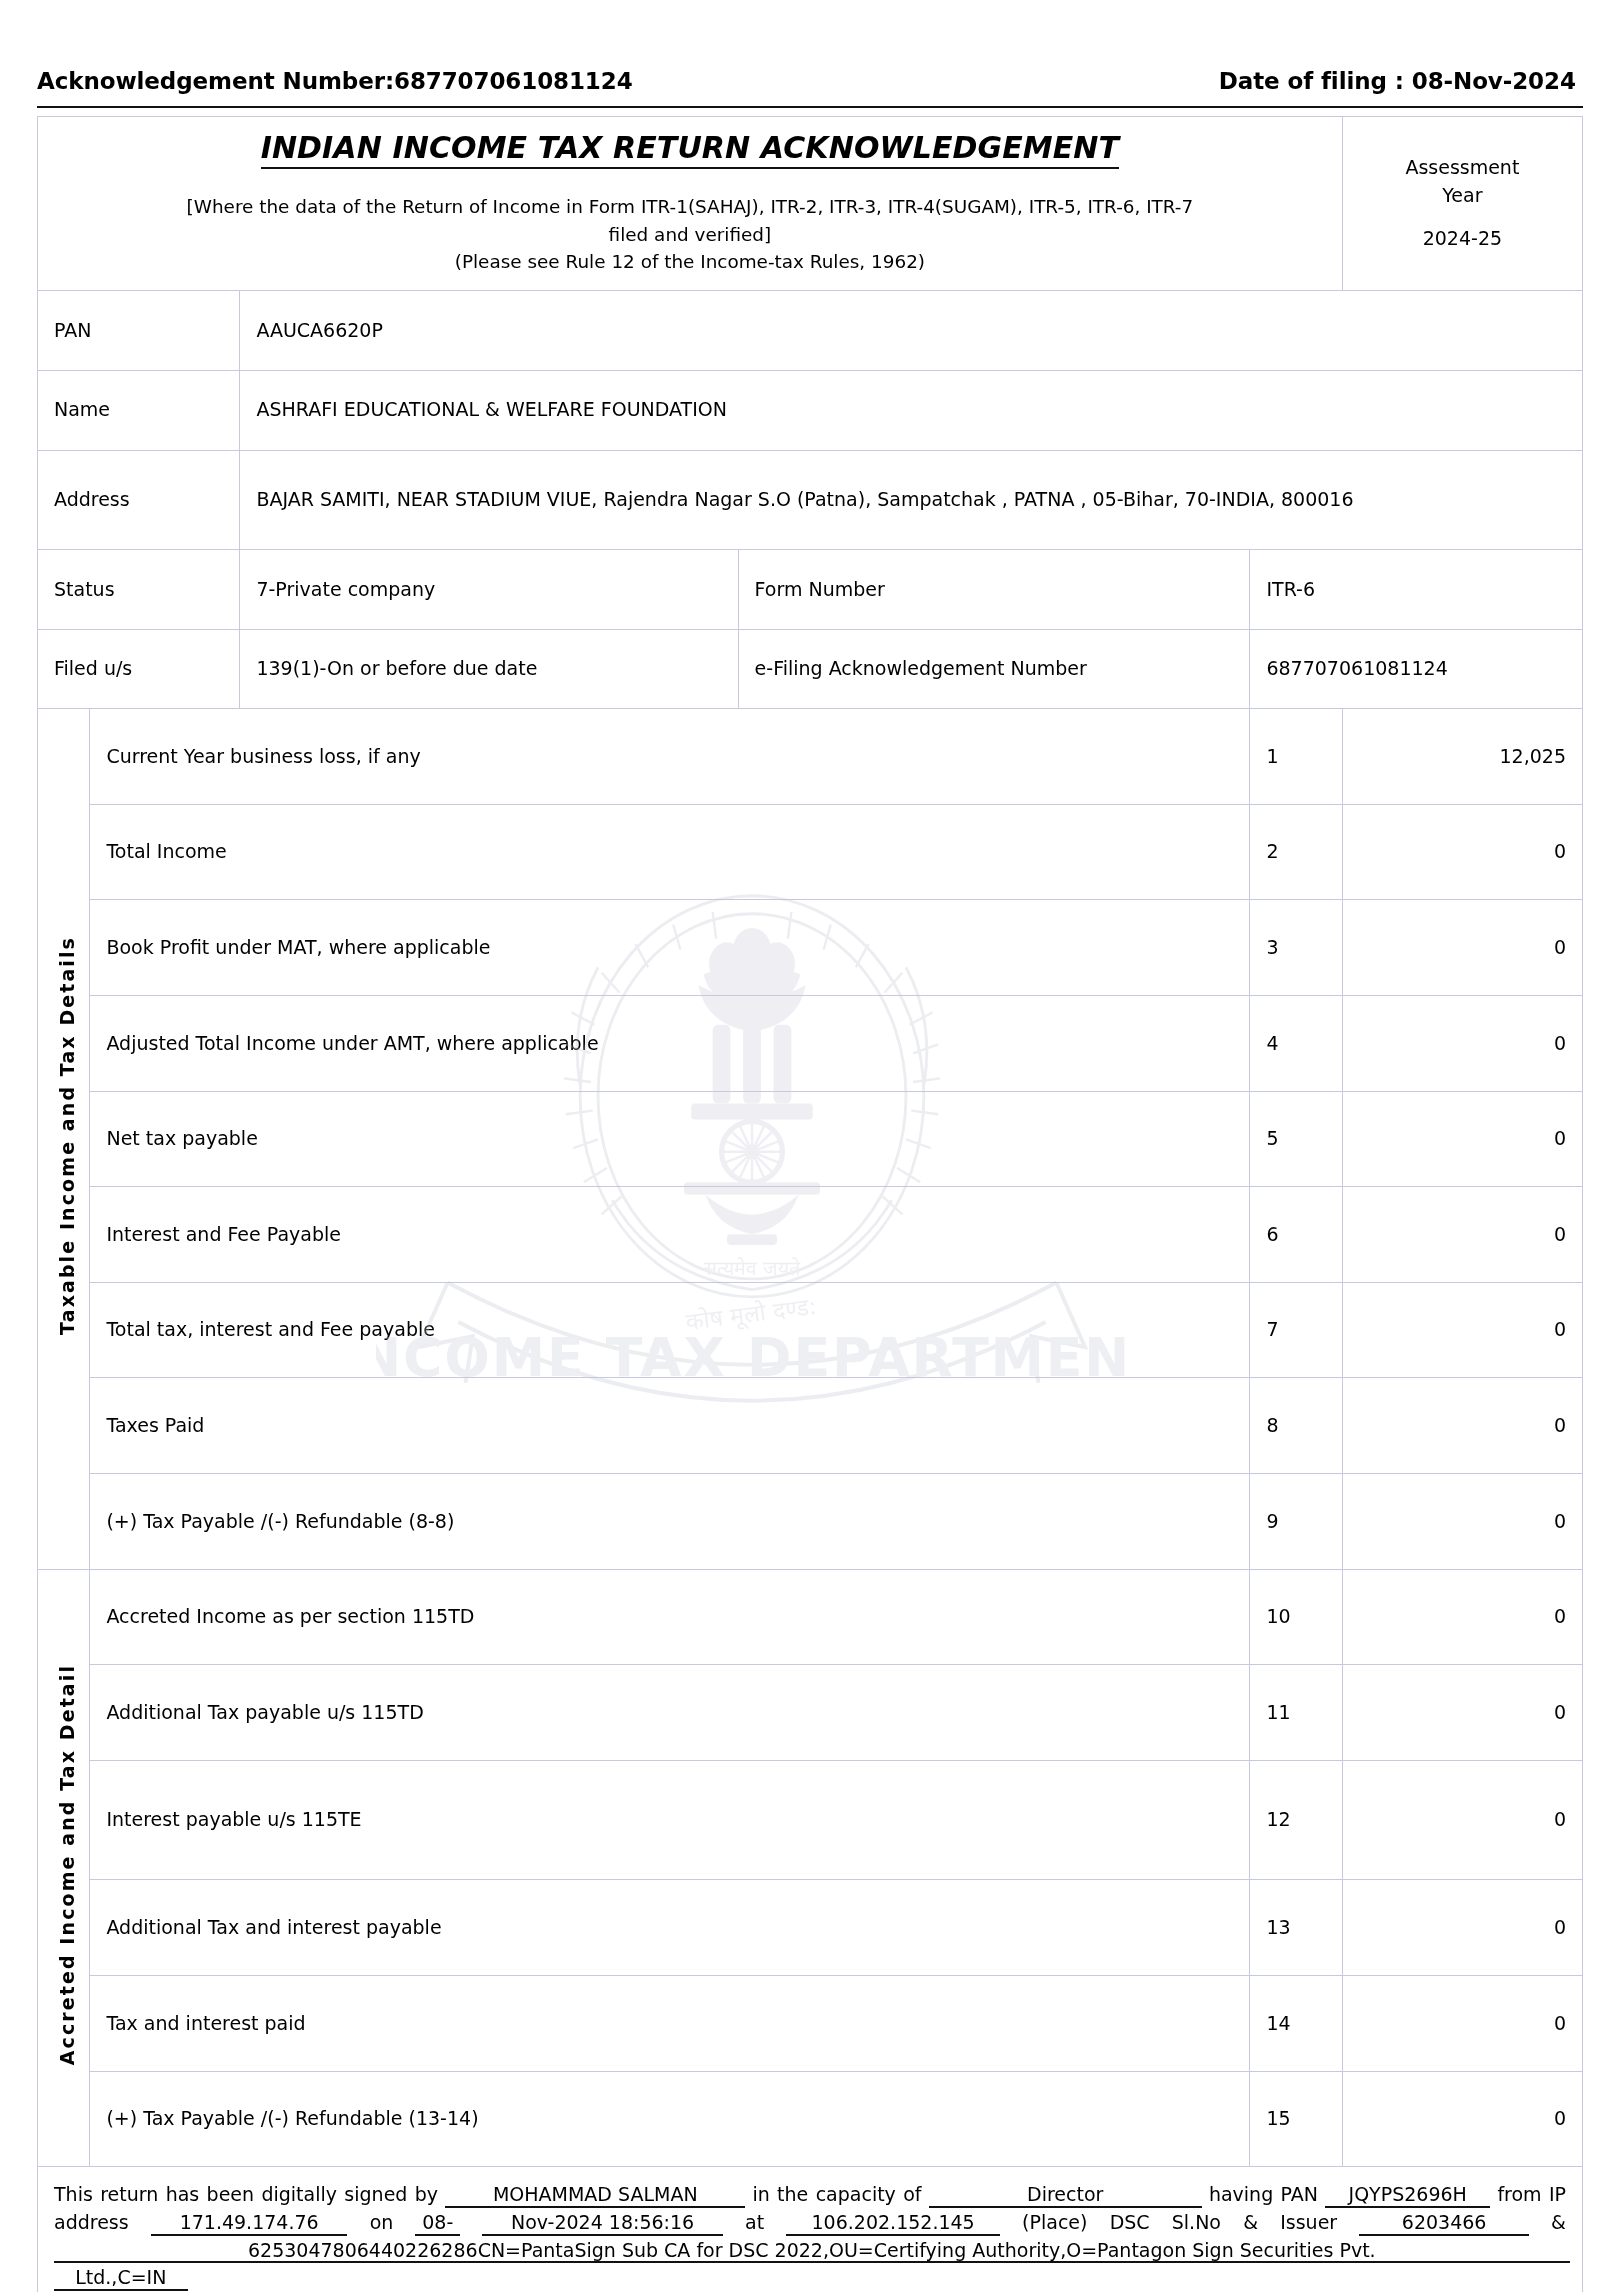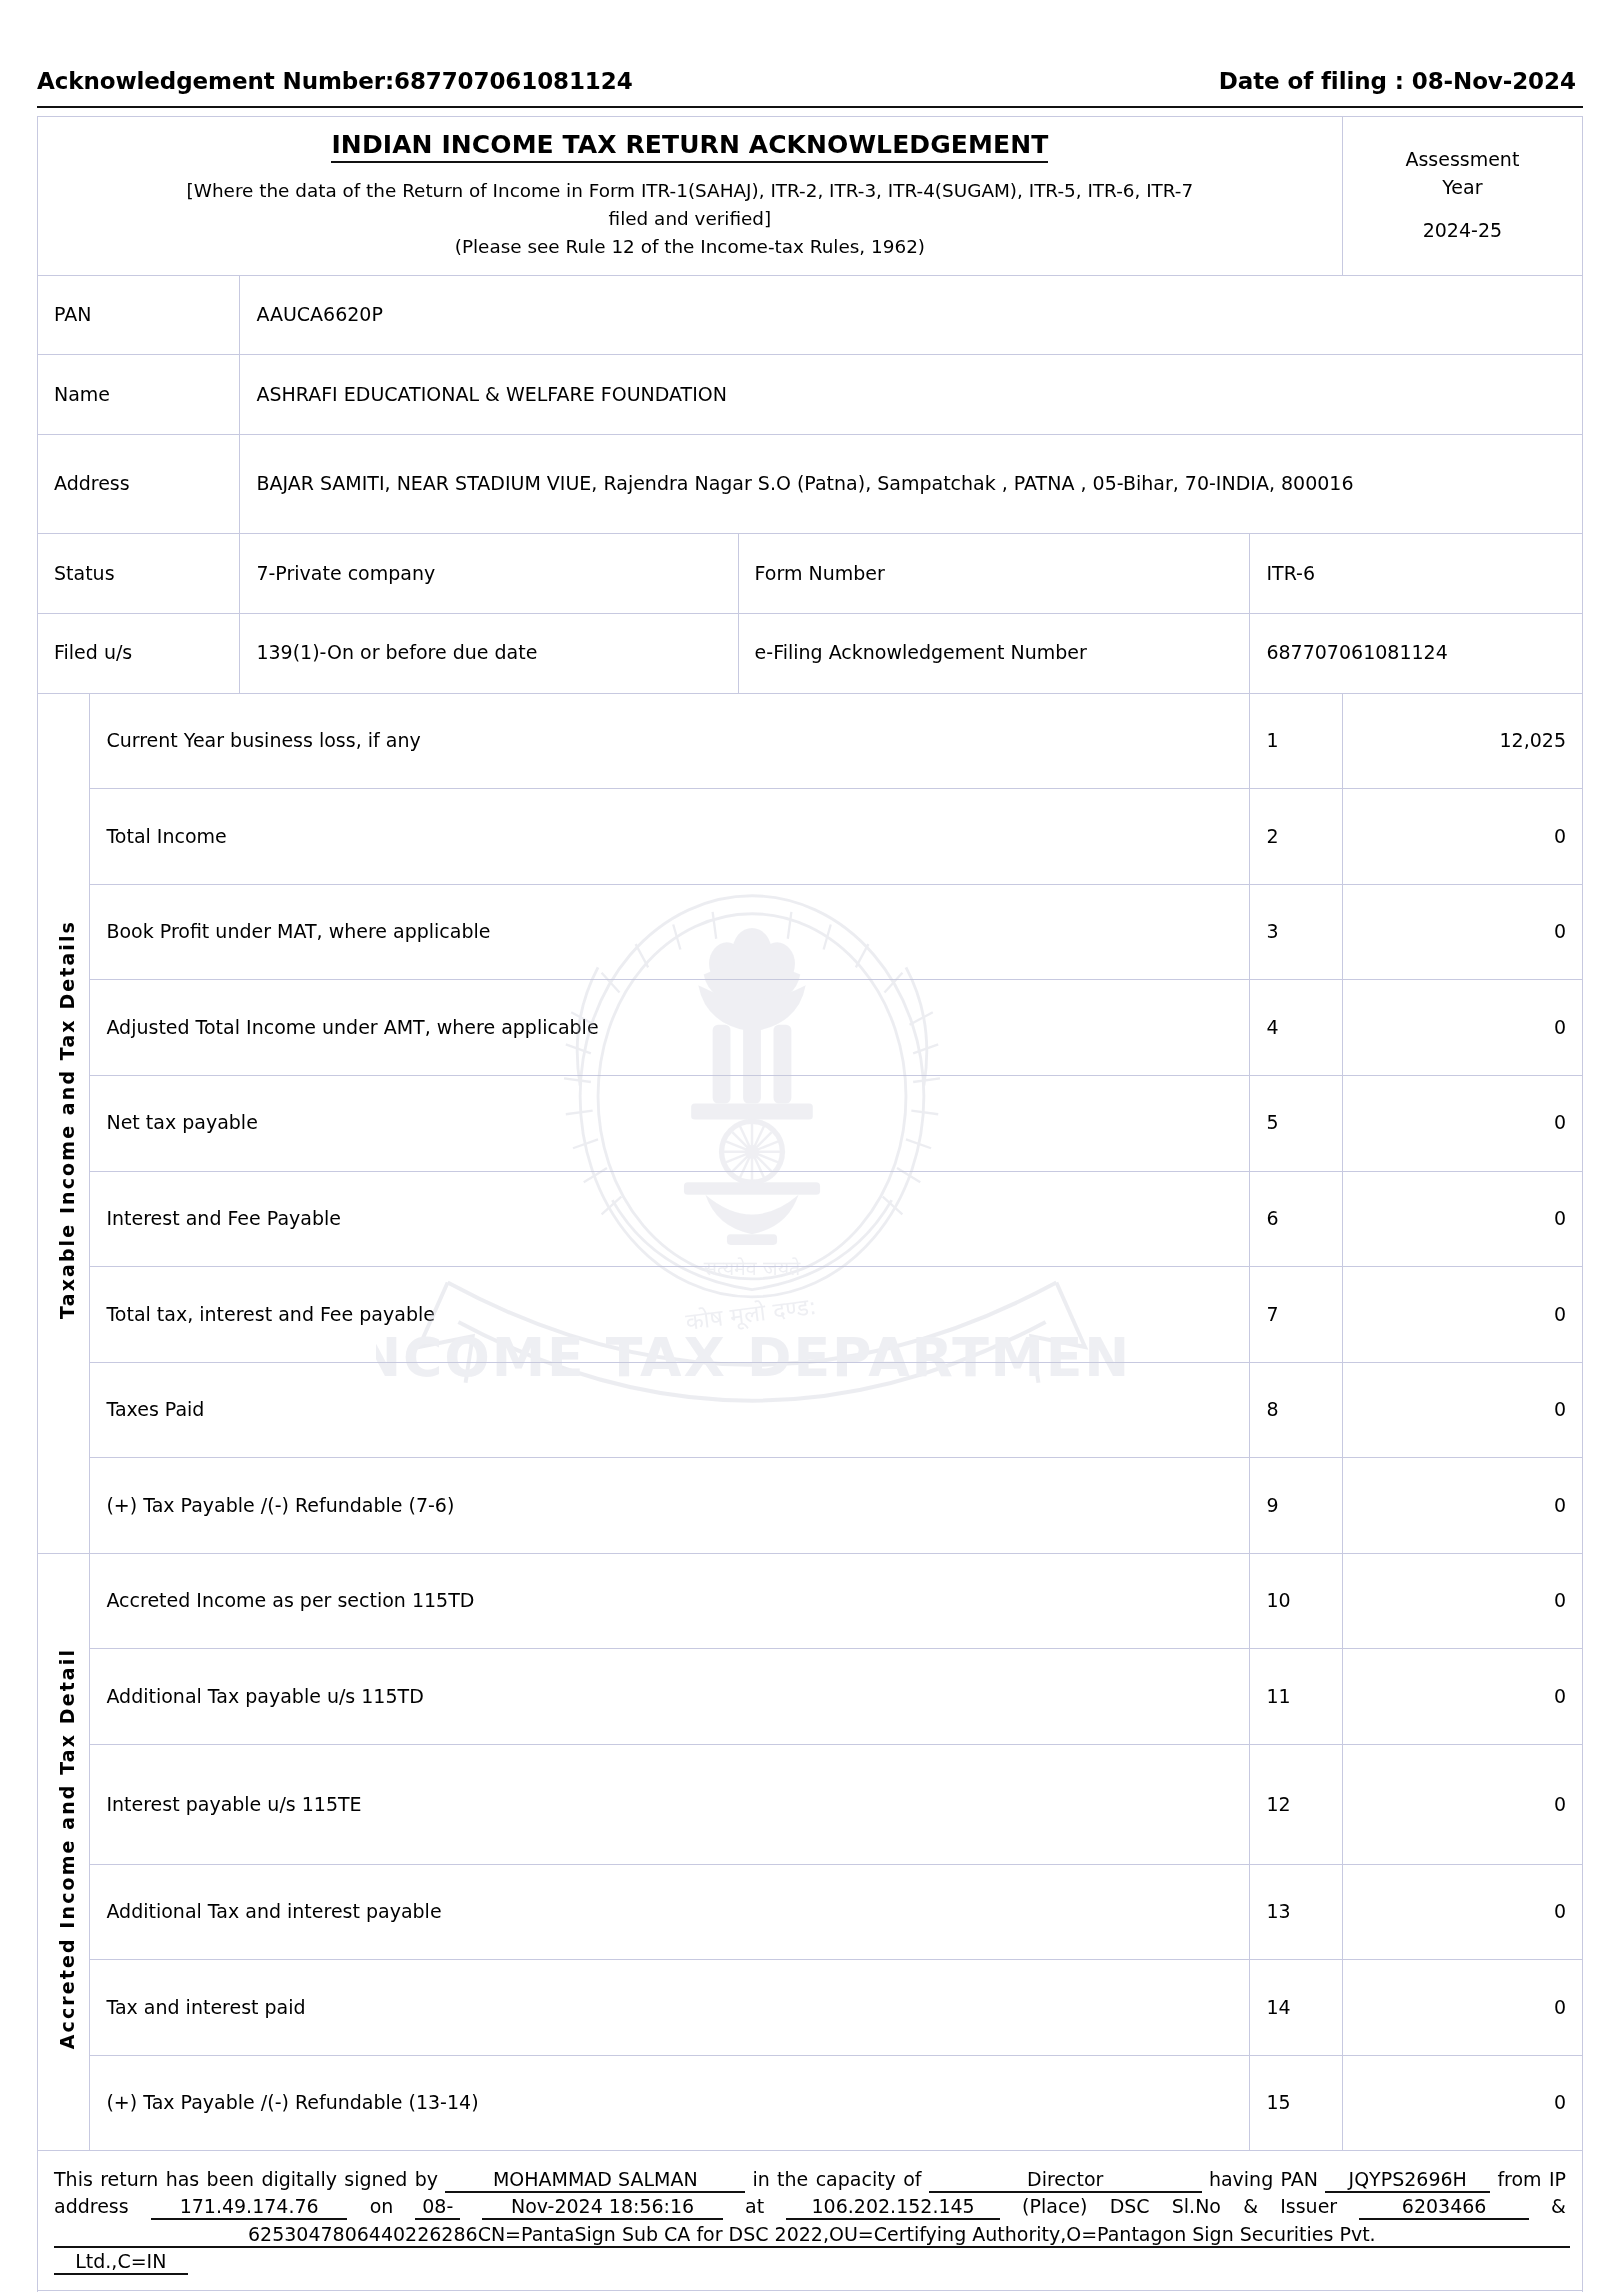--- a/index.html
+++ b/index.html
@@ -57,28 +57,29 @@
     line-height: 1.45;
     padding: 14.3px 16px;
   }
 
   
   .title-cell {
     text-align: center;
     padding: 19.7px 21.5px 18px 21.5px;
   }
   .title-main {
-    font-size: 25px;
+    font-size: 30px;
     font-weight: bold;
     letter-spacing: 0.1px;
     border-bottom: 2.7px solid #111;
     display: inline-block;
     padding-bottom: 1.8px;
-    margin-bottom: 14px;
+    margin-bottom: 24px;
     line-height: 1.15;
+    font-style: italic;
   }
   .title-sub {
     font-size: 18.4px;
     line-height: 1.5;
   }
   .ay-cell {
     text-align: center;
     font-size: 21.5px;
     line-height: 1.55;
     padding: 18px 9px;
@@ -330,21 +331,21 @@
       <td class="item-txt" colspan="3">Total tax, interest and Fee payable</td>
       <td class="item-sl">7</td>
       <td class="item-amt">0</td>
     </tr>
     <tr class="row-tall">
       <td class="item-txt" colspan="3">Taxes Paid</td>
       <td class="item-sl">8</td>
       <td class="item-amt">0</td>
     </tr>
     <tr class="row-tall">
-      <td class="item-txt" colspan="3">(+) Tax Payable /(-) Refundable (7-6)</td>
+      <td class="item-txt" colspan="3">(+) Tax Payable /(-) Refundable (8-8)</td>
       <td class="item-sl">9</td>
       <td class="item-amt">0</td>
     </tr>
 
     <tr class="row-tall">
       <td class="sec-label" rowspan="6">
         <span class="rot">Accreted Income and Tax Detail</span>
       </td>
       <td class="item-txt" colspan="3">Accreted Income as per section 115TD</td>
       <td class="item-sl">10</td>

